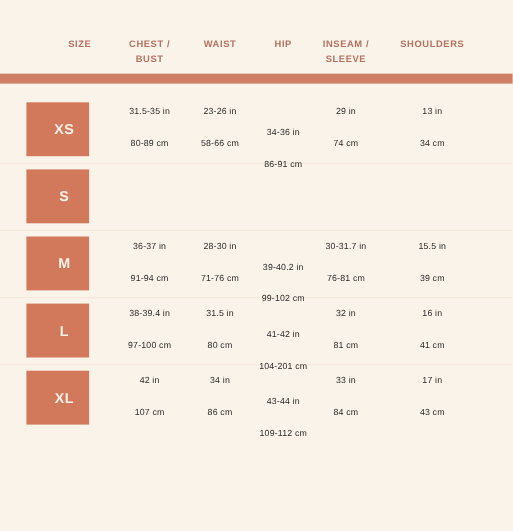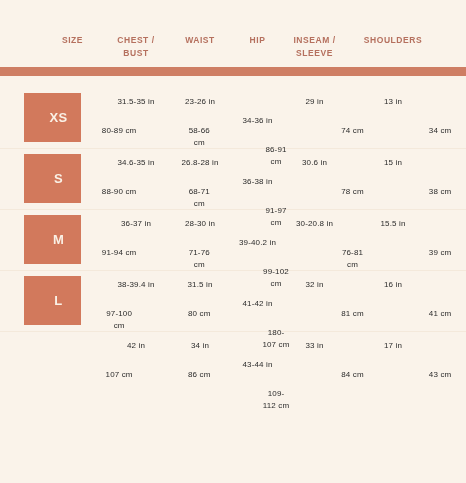--- a/index.html
+++ b/index.html
@@ -101,21 +101,21 @@
     width: 365px;
     height: 60px;
   }
   .unit-line {
     position: absolute;
     left: 0;
     width: 365px;
     display: flex;
   }
   .unit-line.inches { top: 8px; }
-  .unit-line.cm     { top: 37px; gap: 47px; }
+  .unit-line.cm     { top: 37px; }
 
   .cell {
     font-size: 8px;
     color: #2b2b2b;
     text-align: center;
     letter-spacing: 0.15px;
     line-height: 12px;
     box-sizing: border-box;
   }
   .c0 { width: 70px; }
@@ -171,46 +171,30 @@
           <div class="cell c1">58-66 cm</div>
           <div class="cell c2">86-91 cm</div>
           <div class="cell c3">74 cm</div>
           <div class="cell c4">34 cm</div>
         </div>
       </div>
     </div>
 
     <div class="row">
       <div class="swatch">S</div>
-      <div class="measures">
-        <div class="unit-line inches">
-          <div class="cell c0">34.6-35 in</div>
-          <div class="cell c1">26.8-28 in</div>
-          <div class="cell c2">36-38 in</div>
-          <div class="cell c3">30.6 in</div>
-          <div class="cell c4">15 in</div>
-        </div>
-        <div class="unit-line cm">
-          <div class="cell c0">88-90 cm</div>
-          <div class="cell c1">68-71 cm</div>
-          <div class="cell c2">91-97 cm</div>
-          <div class="cell c3">78 cm</div>
-          <div class="cell c4">38 cm</div>
-        </div>
-      </div>
     </div>
 
     <div class="row">
       <div class="swatch">M</div>
       <div class="measures">
         <div class="unit-line inches">
           <div class="cell c0">36-37 in</div>
           <div class="cell c1">28-30 in</div>
           <div class="cell c2">39-40.2 in</div>
-          <div class="cell c3">30-20.8 in</div>
+          <div class="cell c3">30-31.7 in</div>
           <div class="cell c4">15.5 in</div>
         </div>
         <div class="unit-line cm">
           <div class="cell c0">91-94 cm</div>
           <div class="cell c1">71-76 cm</div>
           <div class="cell c2">99-102 cm</div>
           <div class="cell c3">76-81 cm</div>
           <div class="cell c4">39 cm</div>
         </div>
       </div>
@@ -222,28 +206,29 @@
         <div class="unit-line inches">
           <div class="cell c0">38-39.4 in</div>
           <div class="cell c1">31.5 in</div>
           <div class="cell c2">41-42 in</div>
           <div class="cell c3">32 in</div>
           <div class="cell c4">16 in</div>
         </div>
         <div class="unit-line cm">
           <div class="cell c0">97-100 cm</div>
           <div class="cell c1">80 cm</div>
-          <div class="cell c2">180-107 cm</div>
+          <div class="cell c2">104-201 cm</div>
           <div class="cell c3">81 cm</div>
           <div class="cell c4">41 cm</div>
         </div>
       </div>
     </div>
 
     <div class="row last">
+      <div class="swatch">XL</div>
       <div class="measures">
         <div class="unit-line inches">
           <div class="cell c0">42 in</div>
           <div class="cell c1">34 in</div>
           <div class="cell c2">43-44 in</div>
           <div class="cell c3">33 in</div>
           <div class="cell c4">17 in</div>
         </div>
         <div class="unit-line cm">
           <div class="cell c0">107 cm</div>

